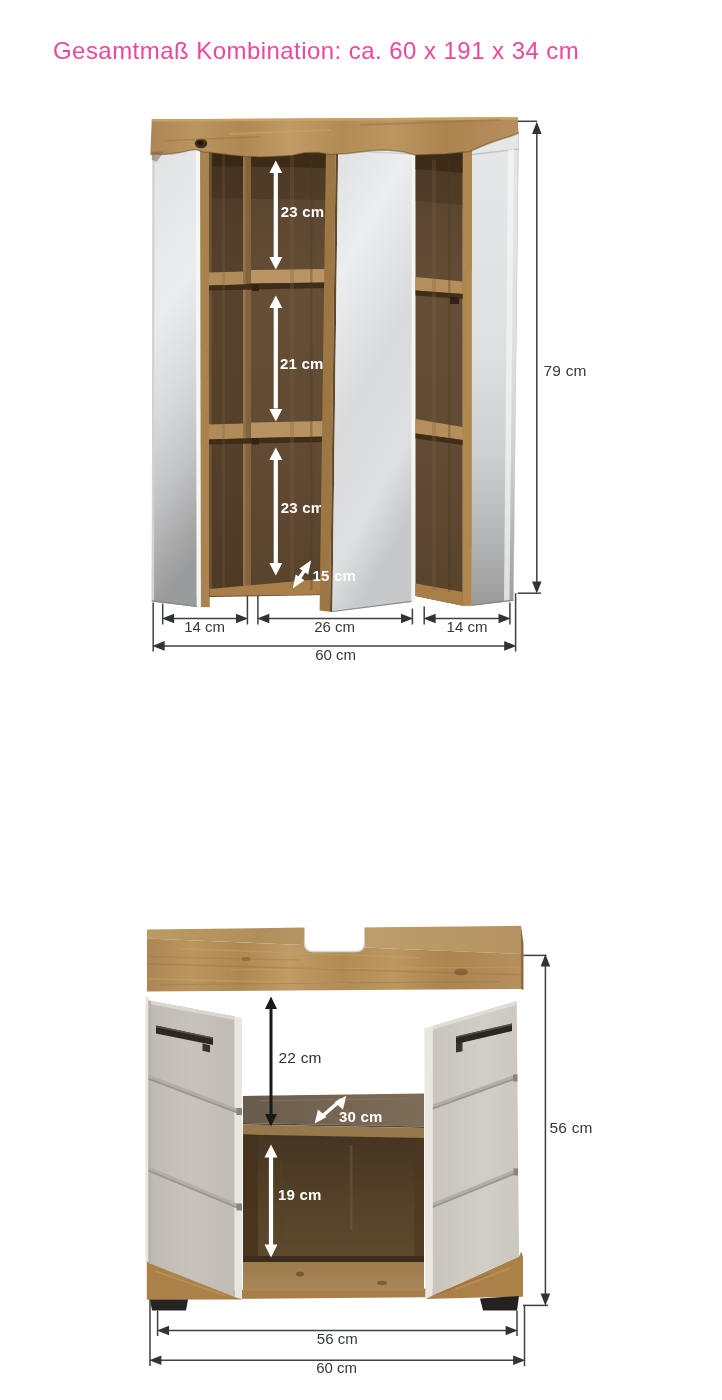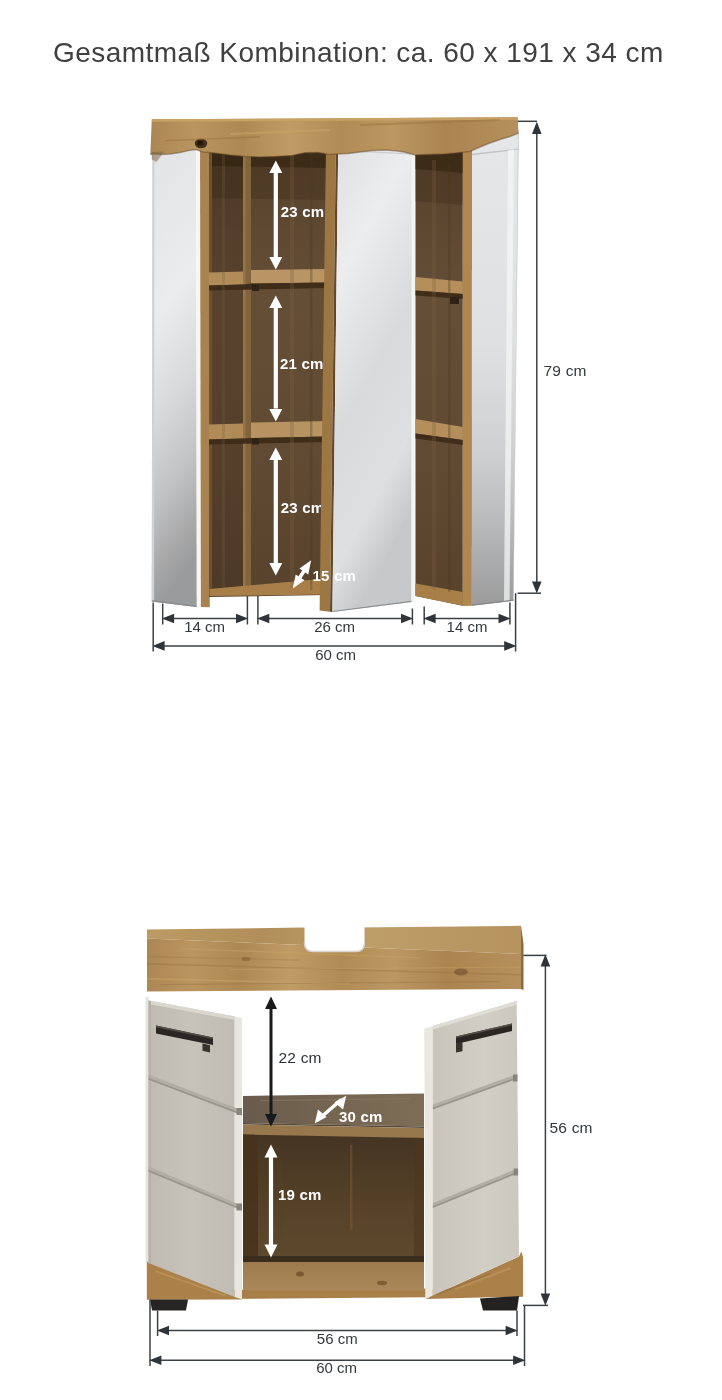--- a/index.html
+++ b/index.html
@@ -1,21 +1,21 @@
 <!DOCTYPE html>
 <html><head>
 <meta charset="utf-8">
 <style>
 html,body{margin:0;padding:0;background:#ffffff;width:722px;height:1400px;overflow:hidden}
 body{font-family:"Liberation Sans",sans-serif}
 </style>
 </head>
 <body>
 
-<div style="position:absolute;left:53px;top:37px;font-size:28px;letter-spacing:0.45px;color:#404040;white-space:nowrap">Gesamtmaß Kombination: ca. 60 x 191 x 34 cm</div>
+<div style="position:absolute;left:53px;top:37px;font-size:24px;letter-spacing:0.45px;color:#ec4899;white-space:nowrap">Gesamtmaß Kombination: ca. 60 x 191 x 34 cm</div>
 
 <svg width="722" height="1400" viewBox="0 0 722 1400" style="position:absolute;left:0;top:0">
 <defs>
 <linearGradient id="oakH" x1="0" y1="0" x2="1" y2="0">
  <stop offset="0" stop-color="#ac8754"></stop>
         <stop offset="0.12" stop-color="#ba9560"></stop>
  <stop offset="0.25" stop-color="#ae8853"></stop>
         <stop offset="0.38" stop-color="#bf9b66"></stop>
  <stop offset="0.52" stop-color="#b08b55"></stop>
         <stop offset="0.66" stop-color="#bc9762"></stop>

